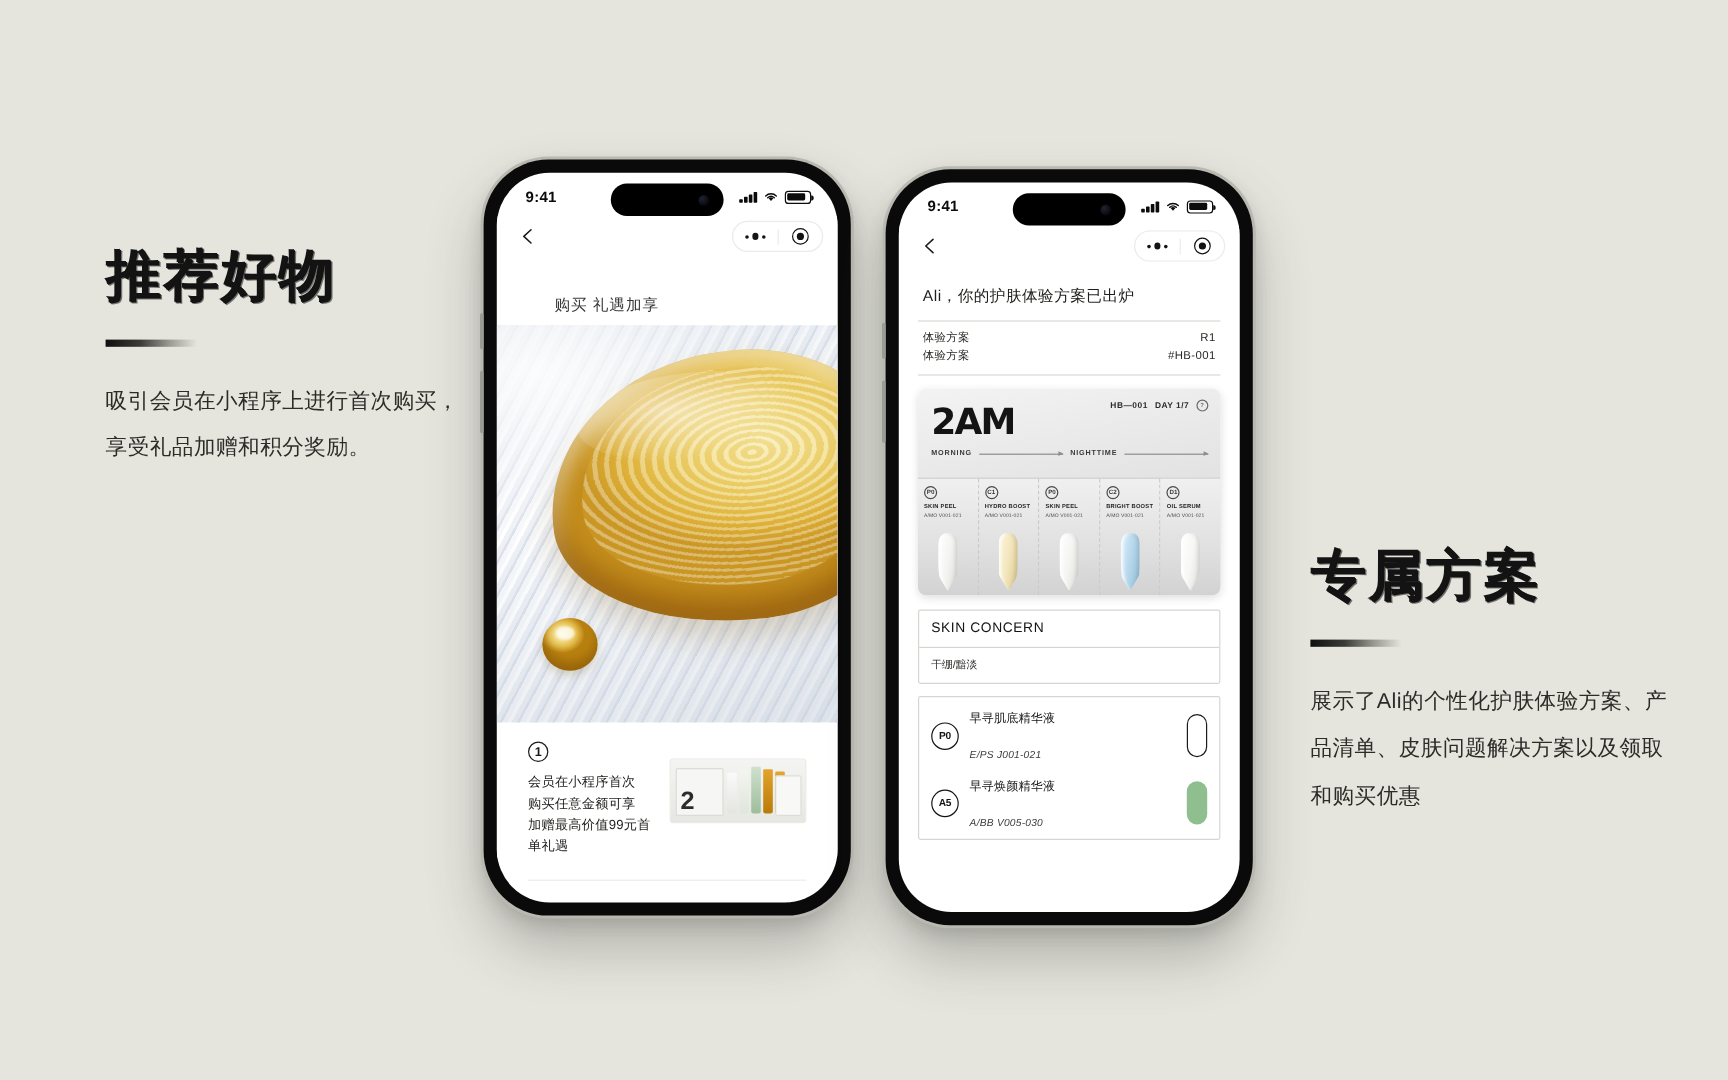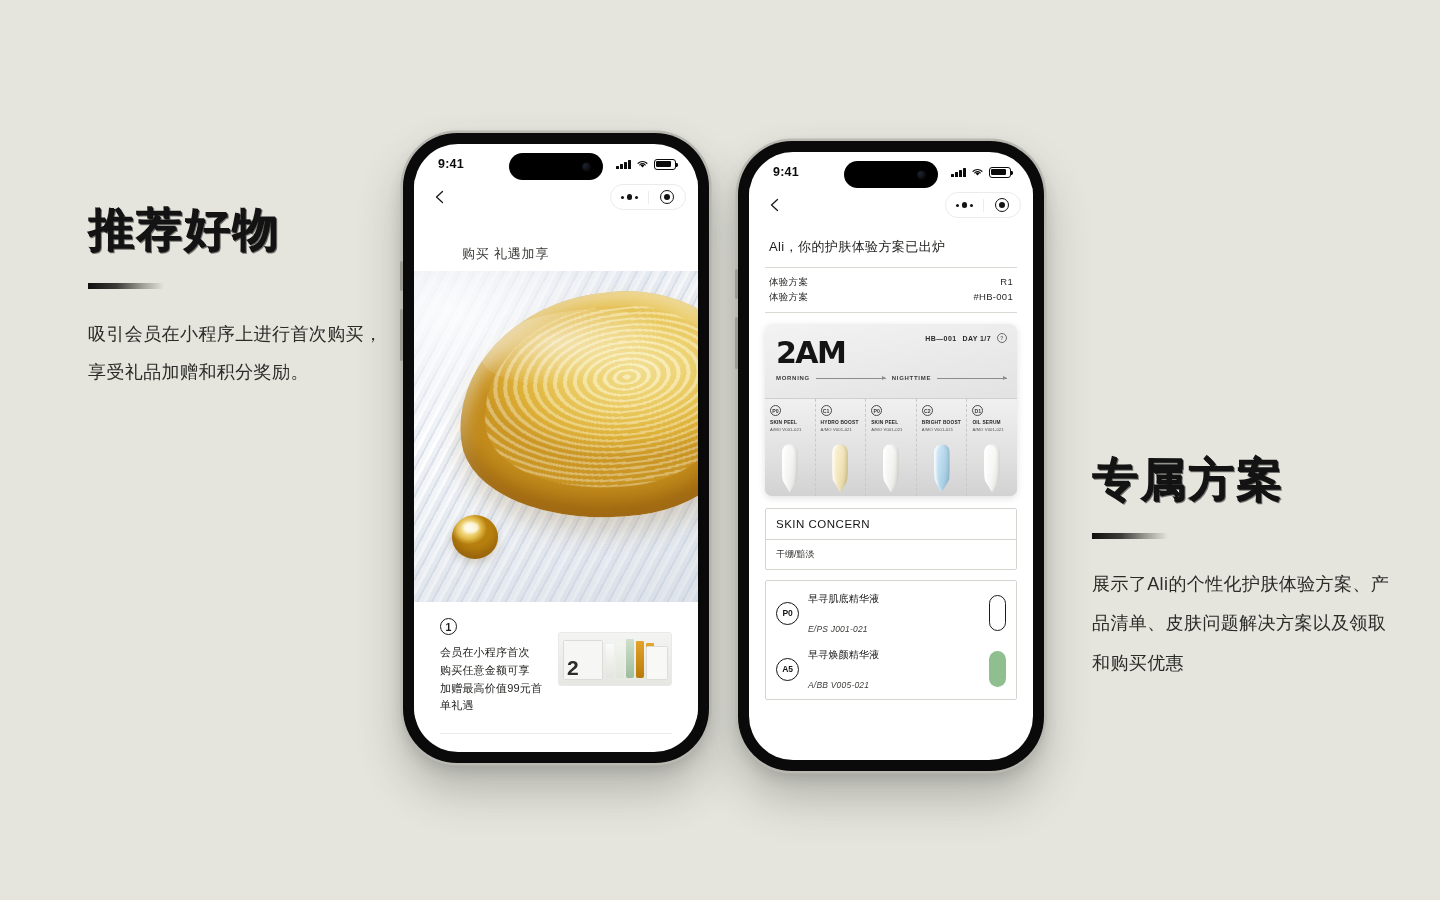--- a/index.html
+++ b/index.html
@@ -502,21 +502,21 @@
             <div class="crow-txt">
               <div class="crow-nm">早寻肌底精华液</div>
               <div class="crow-cd">E/PS J001-021</div>
             </div>
             <div class="pill hollow"></div>
           </div>
           <div class="crow">
             <div class="crow-ic">A5</div>
             <div class="crow-txt">
               <div class="crow-nm">早寻焕颜精华液</div>
-              <div class="crow-cd">A/BB V005-021</div>
+              <div class="crow-cd">A/BB V005-030</div>
             </div>
             <div class="pill" style="background:#8fbf8f;"></div>
           </div>
         </div>
       </div>
     </div>
   </div>
 
 </div>
 

